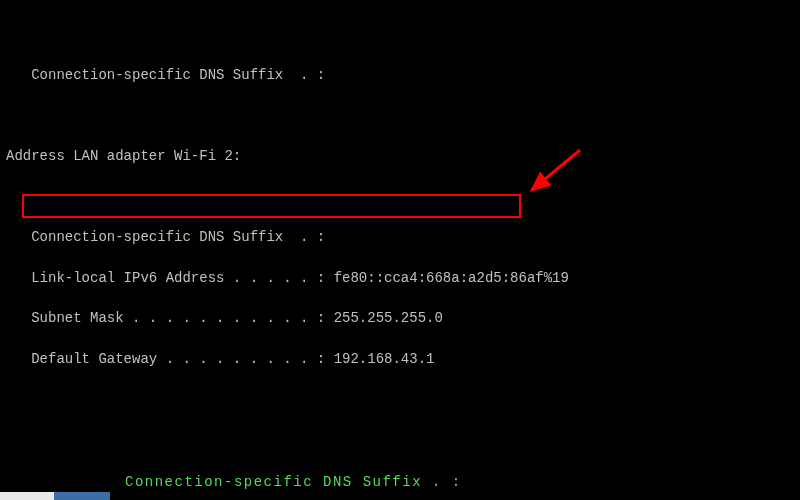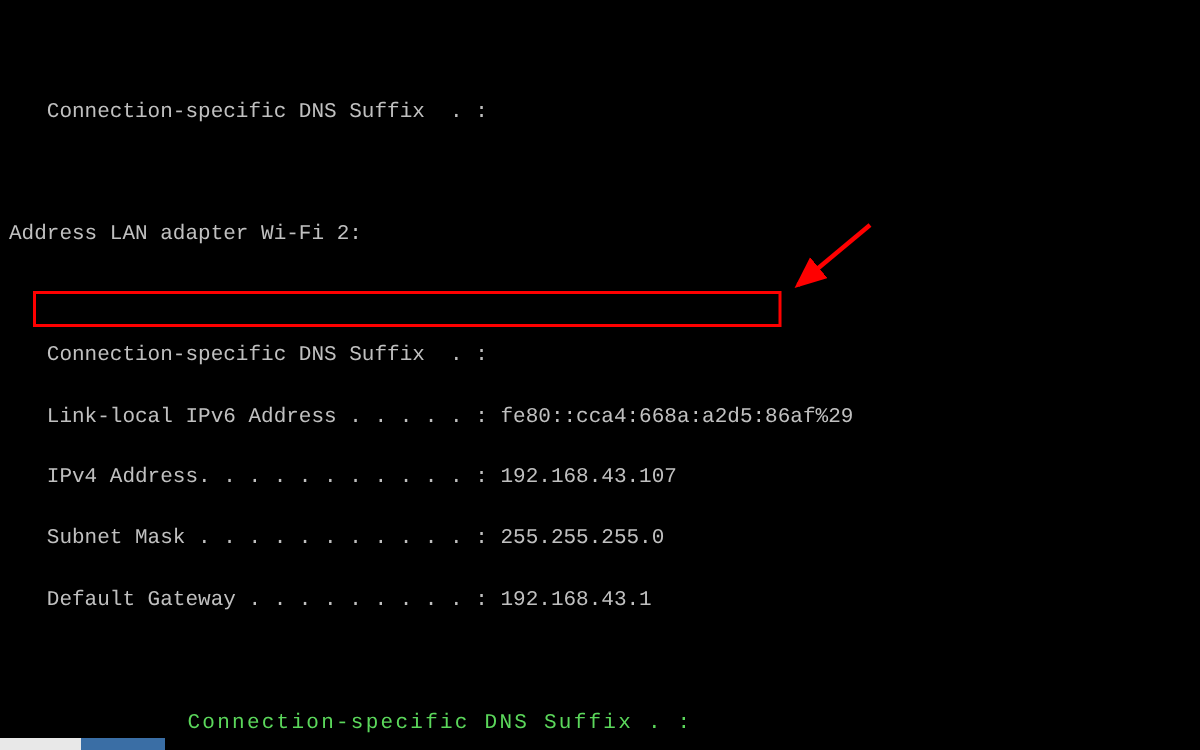--- a/index.html
+++ b/index.html
@@ -71,22 +71,21 @@
 </head>
 <body>
 
 <div class="terminal">
 <span class="line"> </span>
 <span class="line">   Connection-specific DNS Suffix  . :</span>
 <span class="line"> </span>
 <span class="line">Address LAN adapter Wi-Fi 2:</span>
 <span class="line"> </span>
 <span class="line">   Connection-specific DNS Suffix  . :</span>
-<span class="line">   Link-local IPv6 Address . . . . . : fe80::cca4:668a:a2d5:86af%29</span>
-<span class="line">   IPv4 Address. . . . . . . . . . . : 192.168.43.107</span>
+<span class="line">   Link-local IPv6 Address . . . . . : fe80::cca4:668a:a2d5:86af%19</span>
 <span class="line">   Subnet Mask . . . . . . . . . . . : 255.255.255.0</span>
 <span class="line">   Default Gateway . . . . . . . . . : 192.168.43.1</span>
 
 
 
 
 
 
 
 

